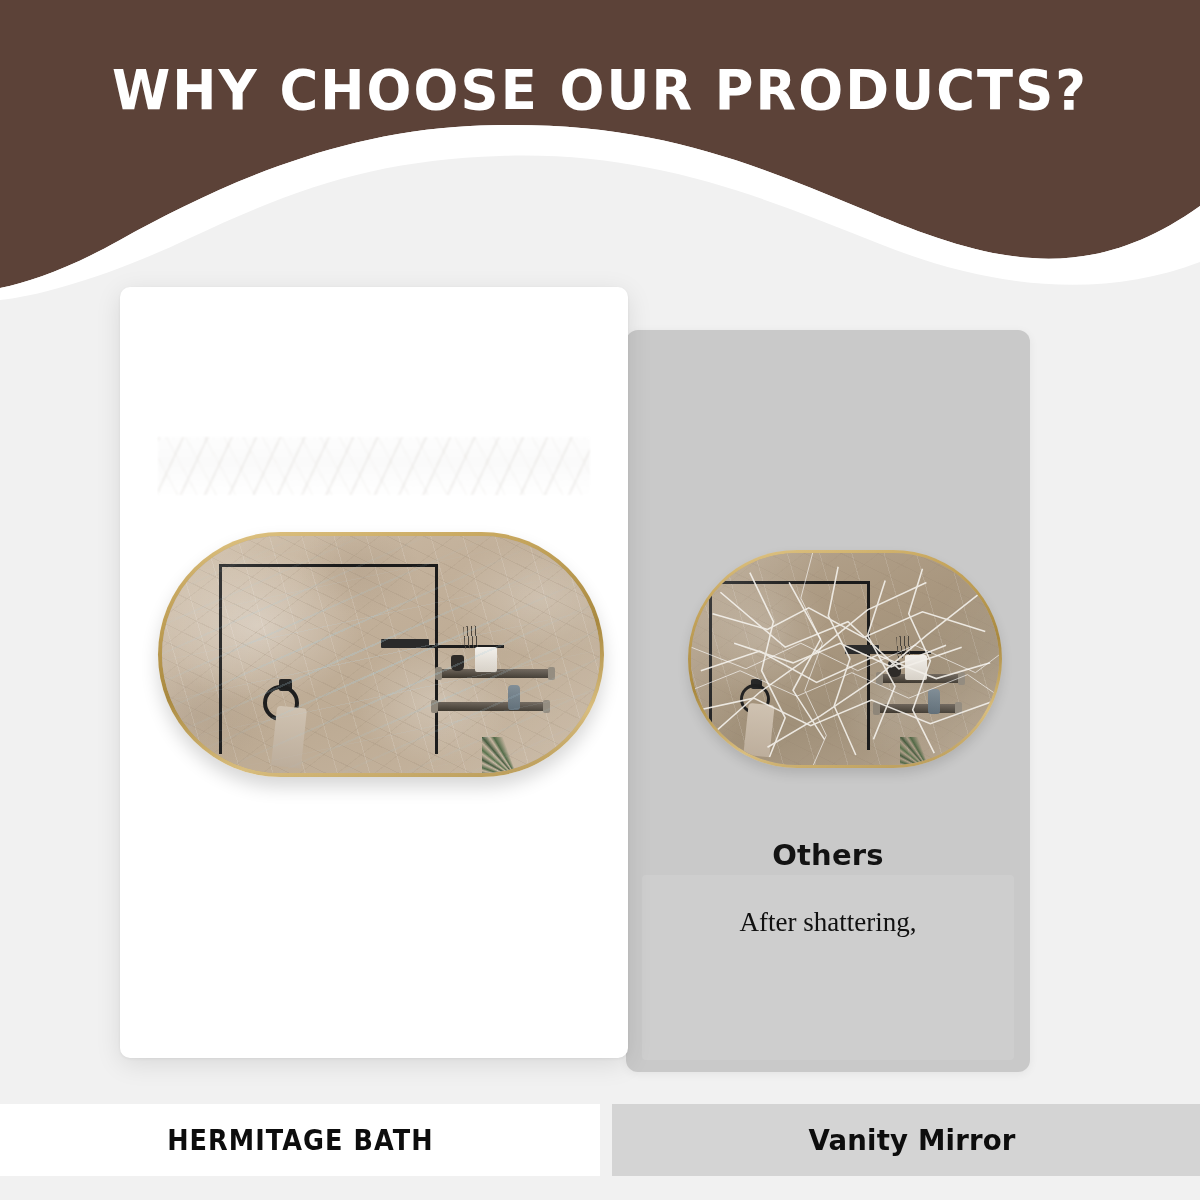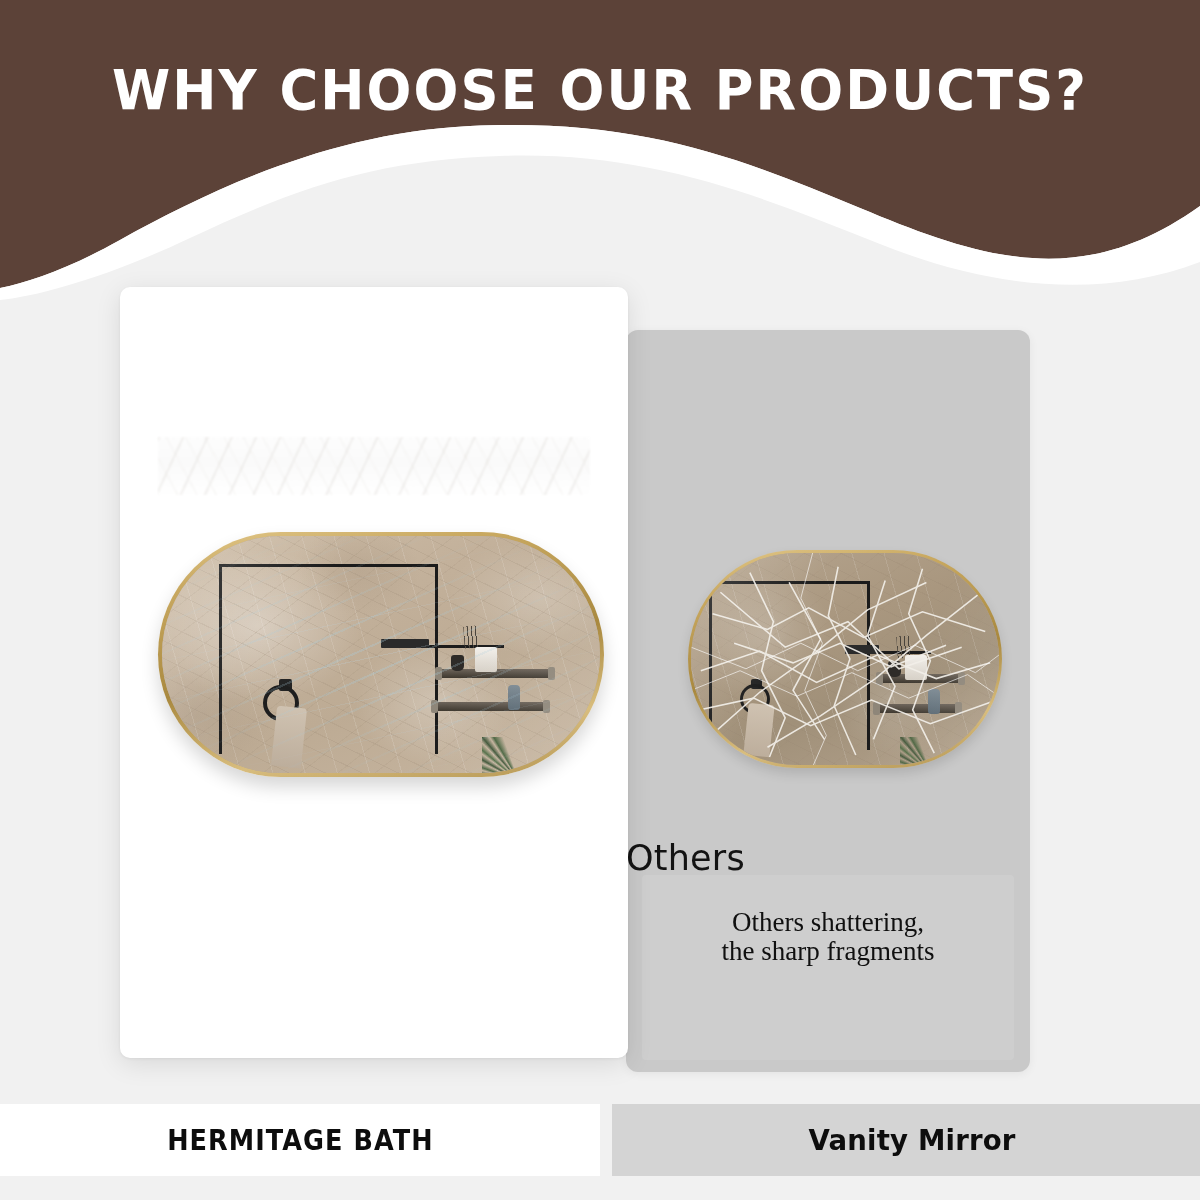--- a/index.html
+++ b/index.html
@@ -207,23 +207,23 @@
   .cracks{ position:absolute; inset:0; pointer-events:none; }
 
   
   .sheen{
     position:absolute; inset:0; pointer-events:none;
     background: linear-gradient(118deg, rgba(255,255,255,.20) 0%, rgba(255,255,255,0) 34%, rgba(255,255,255,0) 66%, rgba(255,255,255,.12) 100%);
   }
 
   
   .label {
-    position: absolute; text-align: left;
+    position: absolute; text-align: center;
     font-family: "DejaVu Sans", sans-serif;
-    font-weight: normal; font-size: 35px; color: #131313;
+    font-weight: bold; font-size: 29px; color: #131313;
     letter-spacing: .2px;
   }
   .label-ours   { left: 120px; top: 578px; width: 508px; }
   .label-others { left: 626px; top: 578px; width: 404px; }
 
   .desc {
     position: absolute; text-align: center;
     font-family: "Liberation Serif", serif;
     font-size: 27px; color: #101010; line-height: 1.08;
   }
@@ -343,22 +343,21 @@
 
     <div class="label label-ours">Ours</div>
     <div class="label label-others">Others</div>
 
     <div class="desc desc-ours">
       <div>Using tempered glass</div>
       <div>reduces safety hazards.</div>
     </div>
 
     <div class="desc desc-others">
-      <div>Others shattering,</div>
-      <div>the sharp fragments</div>
+      <div>After shattering,</div>
     </div>
 
   </div>
 
   <div class="footer">
     <div class="footer-left">
       <span class="brand">HERMITAGE BATH</span>
     </div>
     <div class="footer-right">
       <span class="prodname">Vanity Mirror</span>

